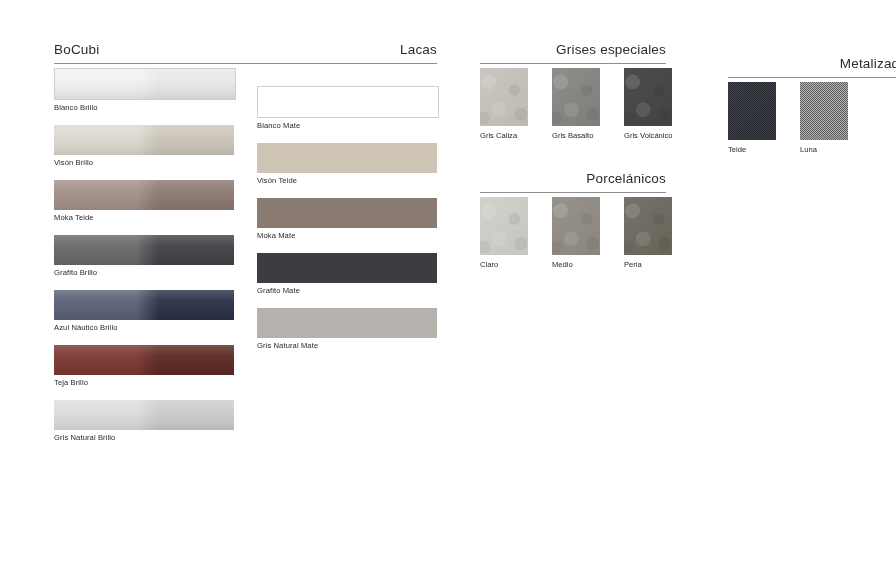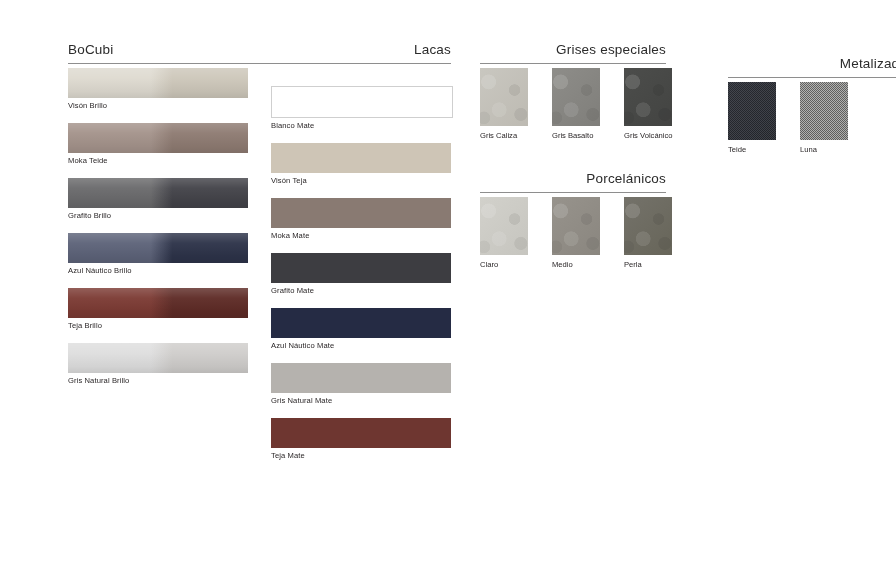--- a/index.html
+++ b/index.html
@@ -90,30 +90,38 @@
     font-size: 7.6px;
     line-height: 10px;
     padding-top: 5px;
     color: #231f20;
     white-space: nowrap;
   }
 </style>
 </head>
 <body>
 
-<div class="section" id="sec-lacquers" style="left:68px; top:42px; width:383px;">
+<div class="section" id="sec-lacquers" style="left:54px; top:42px; width:383px;">
 
   <div class="section-head">
     <div class="section-title left">BoCubi</div>
     <div class="section-title right">Lacas</div>
     <div class="rule"></div>
   </div>
 
   <div class="bars-wrap" id="gloss-col" style="left:0;">
       <div class="bar-item">
+        <div class="bar" style="background: rgb(242, 242, 240); border: 1px solid rgb(207, 207, 207);">
+          <div class="sheen" style="background: linear-gradient(90deg, rgb(242, 242, 240) 0%, rgb(242, 242, 240) 46%, rgb(233, 233, 231) 58%, rgb(233, 233, 231) 100%);">
+            <div style="position: absolute; inset: 0px; background: linear-gradient(rgba(255, 255, 255, 0.18) 0%, rgba(255, 255, 255, 0.04) 34%, rgba(0, 0, 0, 0.05) 78%, rgba(0, 0, 0, 0.1) 100%);"></div>
+          </div>
+        </div>
+        <div class="bar-label">Blanco Brillo</div>
+      </div>
+      <div class="bar-item">
         <div class="bar" style="background: rgb(222, 218, 208);">
           <div class="sheen" style="background: linear-gradient(90deg, rgb(222, 218, 208) 0%, rgb(222, 218, 208) 46%, rgb(205, 199, 186) 58%, rgb(205, 199, 186) 100%);">
             <div style="position: absolute; inset: 0px; background: linear-gradient(rgba(255, 255, 255, 0.18) 0%, rgba(255, 255, 255, 0.04) 34%, rgba(0, 0, 0, 0.05) 78%, rgba(0, 0, 0, 0.1) 100%);"></div>
           </div>
         </div>
         <div class="bar-label">Visón Brillo</div>
       </div>
       <div class="bar-item">
         <div class="bar" style="background: rgb(164, 147, 139);">
           <div class="sheen" style="background: linear-gradient(90deg, rgb(164, 147, 139) 0%, rgb(164, 147, 139) 46%, rgb(142, 123, 114) 58%, rgb(142, 123, 114) 100%);">
@@ -160,52 +168,40 @@
       <div class="bar-item">
         <div class="bar" style="background: rgb(255, 255, 255); border: 1px solid rgb(207, 207, 207);">
           <div class="sheen" style="background: rgb(255, 255, 255);"></div>
         </div>
         <div class="bar-label">Blanco Mate</div>
       </div>
       <div class="bar-item">
         <div class="bar" style="background: rgb(206, 197, 182);">
           <div class="sheen" style="background: rgb(206, 197, 182);"></div>
         </div>
-        <div class="bar-label">Visón Teja</div>
+        <div class="bar-label">Visón Teide</div>
       </div>
       <div class="bar-item">
         <div class="bar" style="background: rgb(137, 122, 114);">
           <div class="sheen" style="background: rgb(137, 122, 114);"></div>
         </div>
         <div class="bar-label">Moka Mate</div>
       </div>
       <div class="bar-item">
         <div class="bar" style="background: rgb(61, 61, 65);">
           <div class="sheen" style="background: rgb(61, 61, 65);"></div>
         </div>
         <div class="bar-label">Grafito Mate</div>
       </div>
       <div class="bar-item">
-        <div class="bar" style="background: rgb(37, 43, 68);">
-          <div class="sheen" style="background: rgb(37, 43, 68);"></div>
-        </div>
-        <div class="bar-label">Azul Náutico Mate</div>
-      </div>
-      <div class="bar-item">
         <div class="bar" style="background: rgb(181, 178, 174);">
           <div class="sheen" style="background: rgb(181, 178, 174);"></div>
         </div>
         <div class="bar-label">Gris Natural Mate</div>
       </div>
-      <div class="bar-item">
-        <div class="bar" style="background: rgb(110, 54, 48);">
-          <div class="sheen" style="background: rgb(110, 54, 48);"></div>
-        </div>
-        <div class="bar-label">Teja Mate</div>
-      </div>
     </div>
 </div>
 
 <div class="section" id="sec-greys" style="left:480px; top:42px; width:186px;">
   <div class="section-head">
     <div class="section-title right">Grises especiales</div>
     <div class="rule"></div>
   </div>
   <div class="tiles" id="greys-tiles">
       <div class="tile-item">

